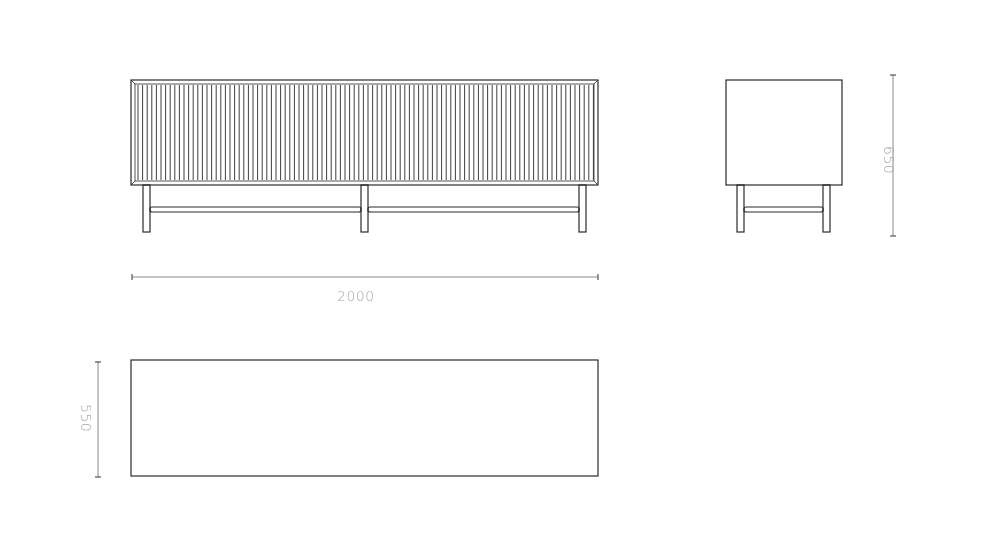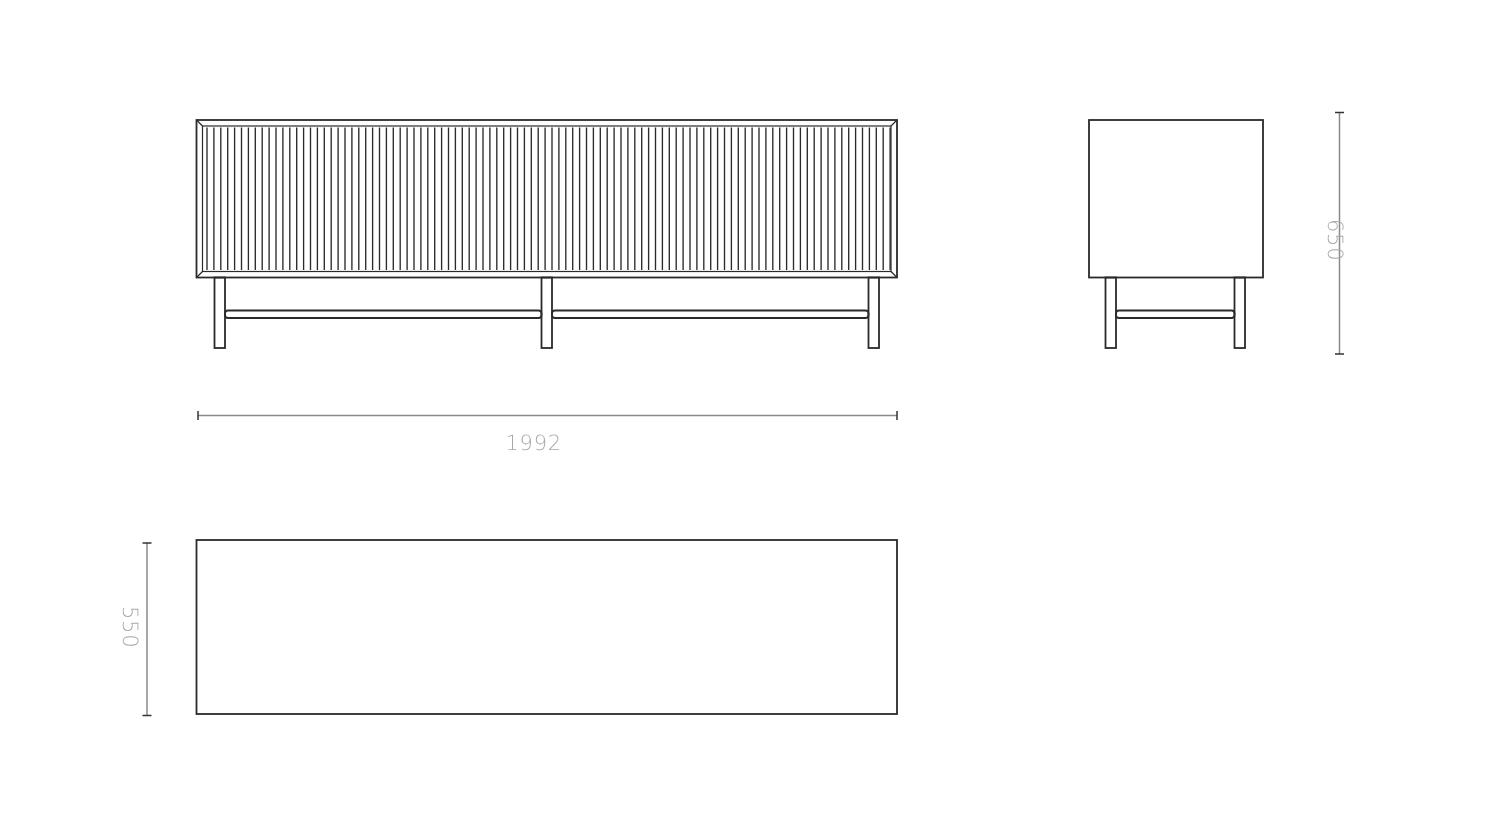--- a/index.html
+++ b/index.html
@@ -156,15 +156,15 @@
     <rect x="131" y="360" width="467" height="116"></rect>
   </g>
 
   <g stroke="#8a8a8a" stroke-width="1">
     <line x1="98" y1="362" x2="98" y2="477"></line>
     <line x1="95" y1="362" x2="101" y2="362" stroke="#333"></line>
     <line x1="95" y1="477" x2="101" y2="477" stroke="#333"></line>
   </g>
 </svg>
 
-<div class="dim-label" id="label-width">1992</div>
+<div class="dim-label" id="label-width">2000</div>
 <div class="dim-label" id="label-height">650</div>
 <div class="dim-label" id="label-depth">550</div>
 
 </body></html>

